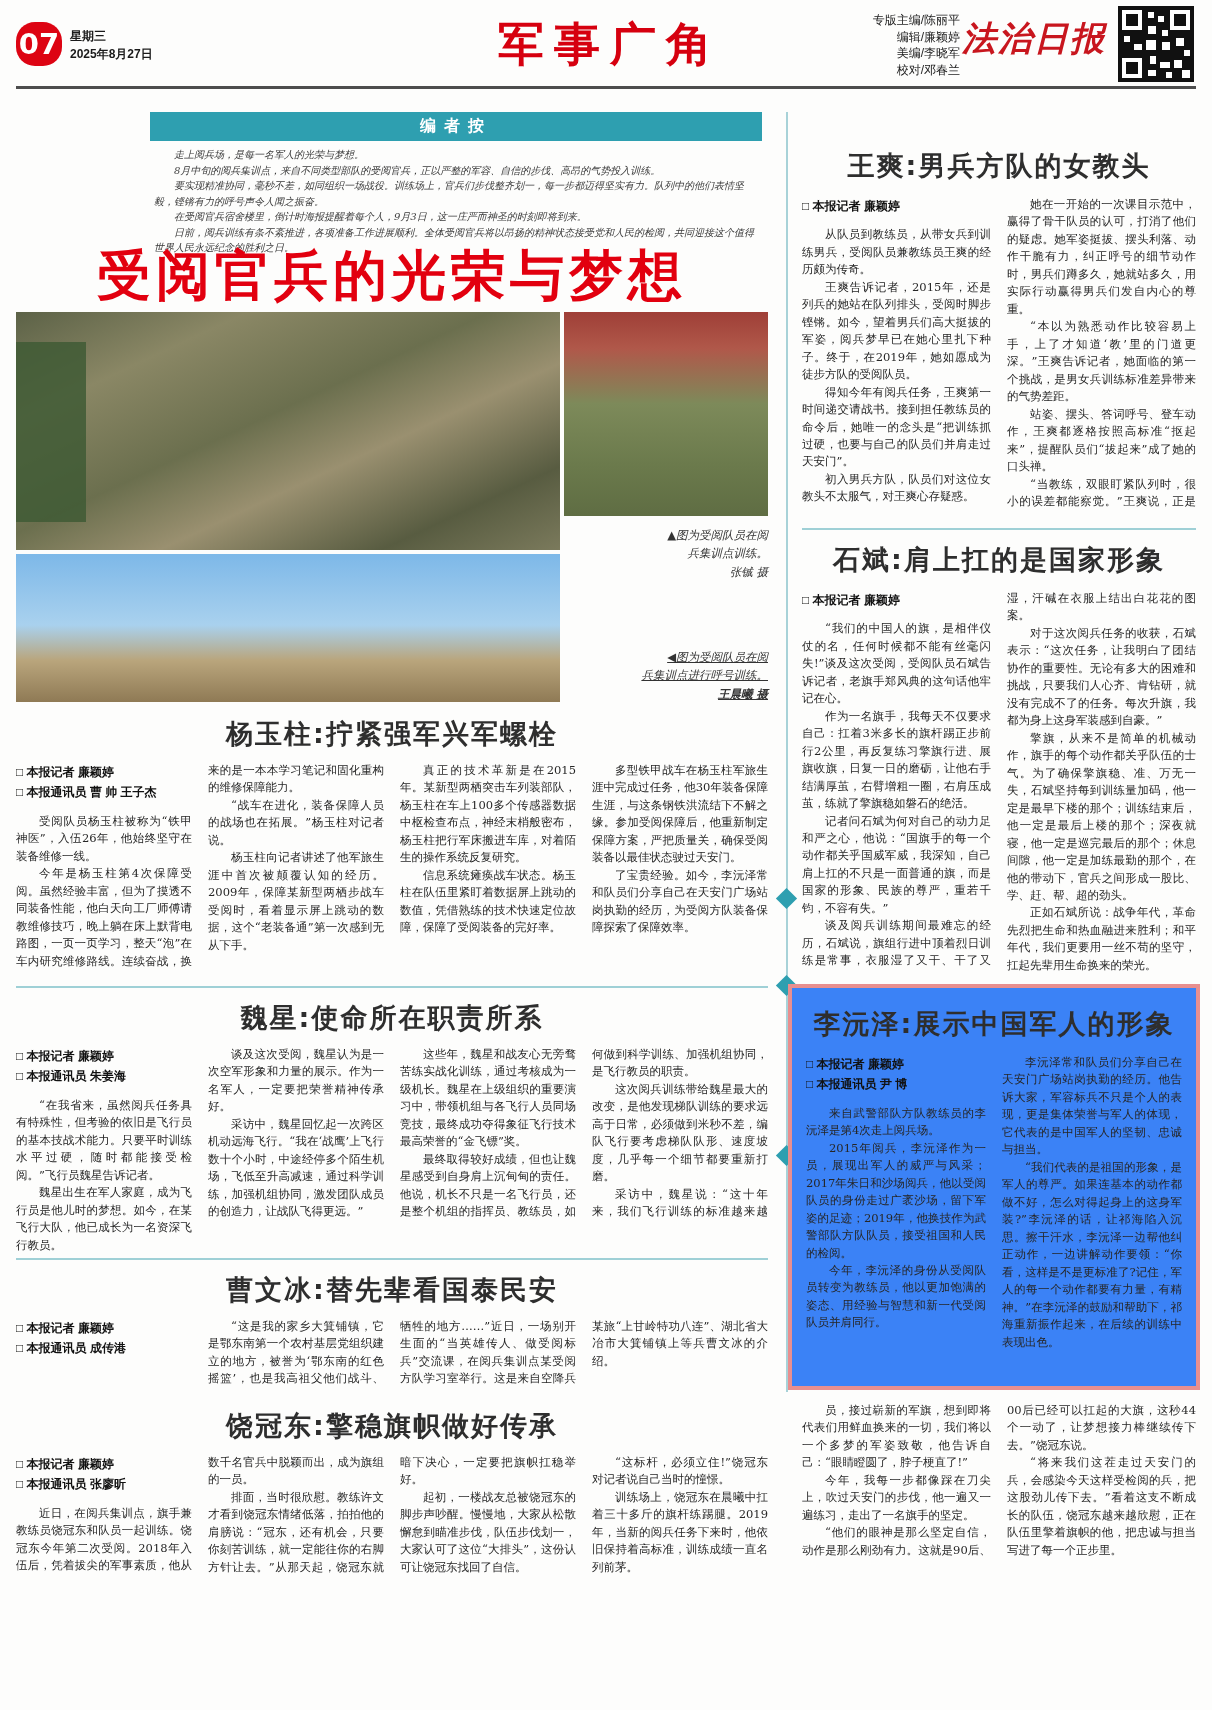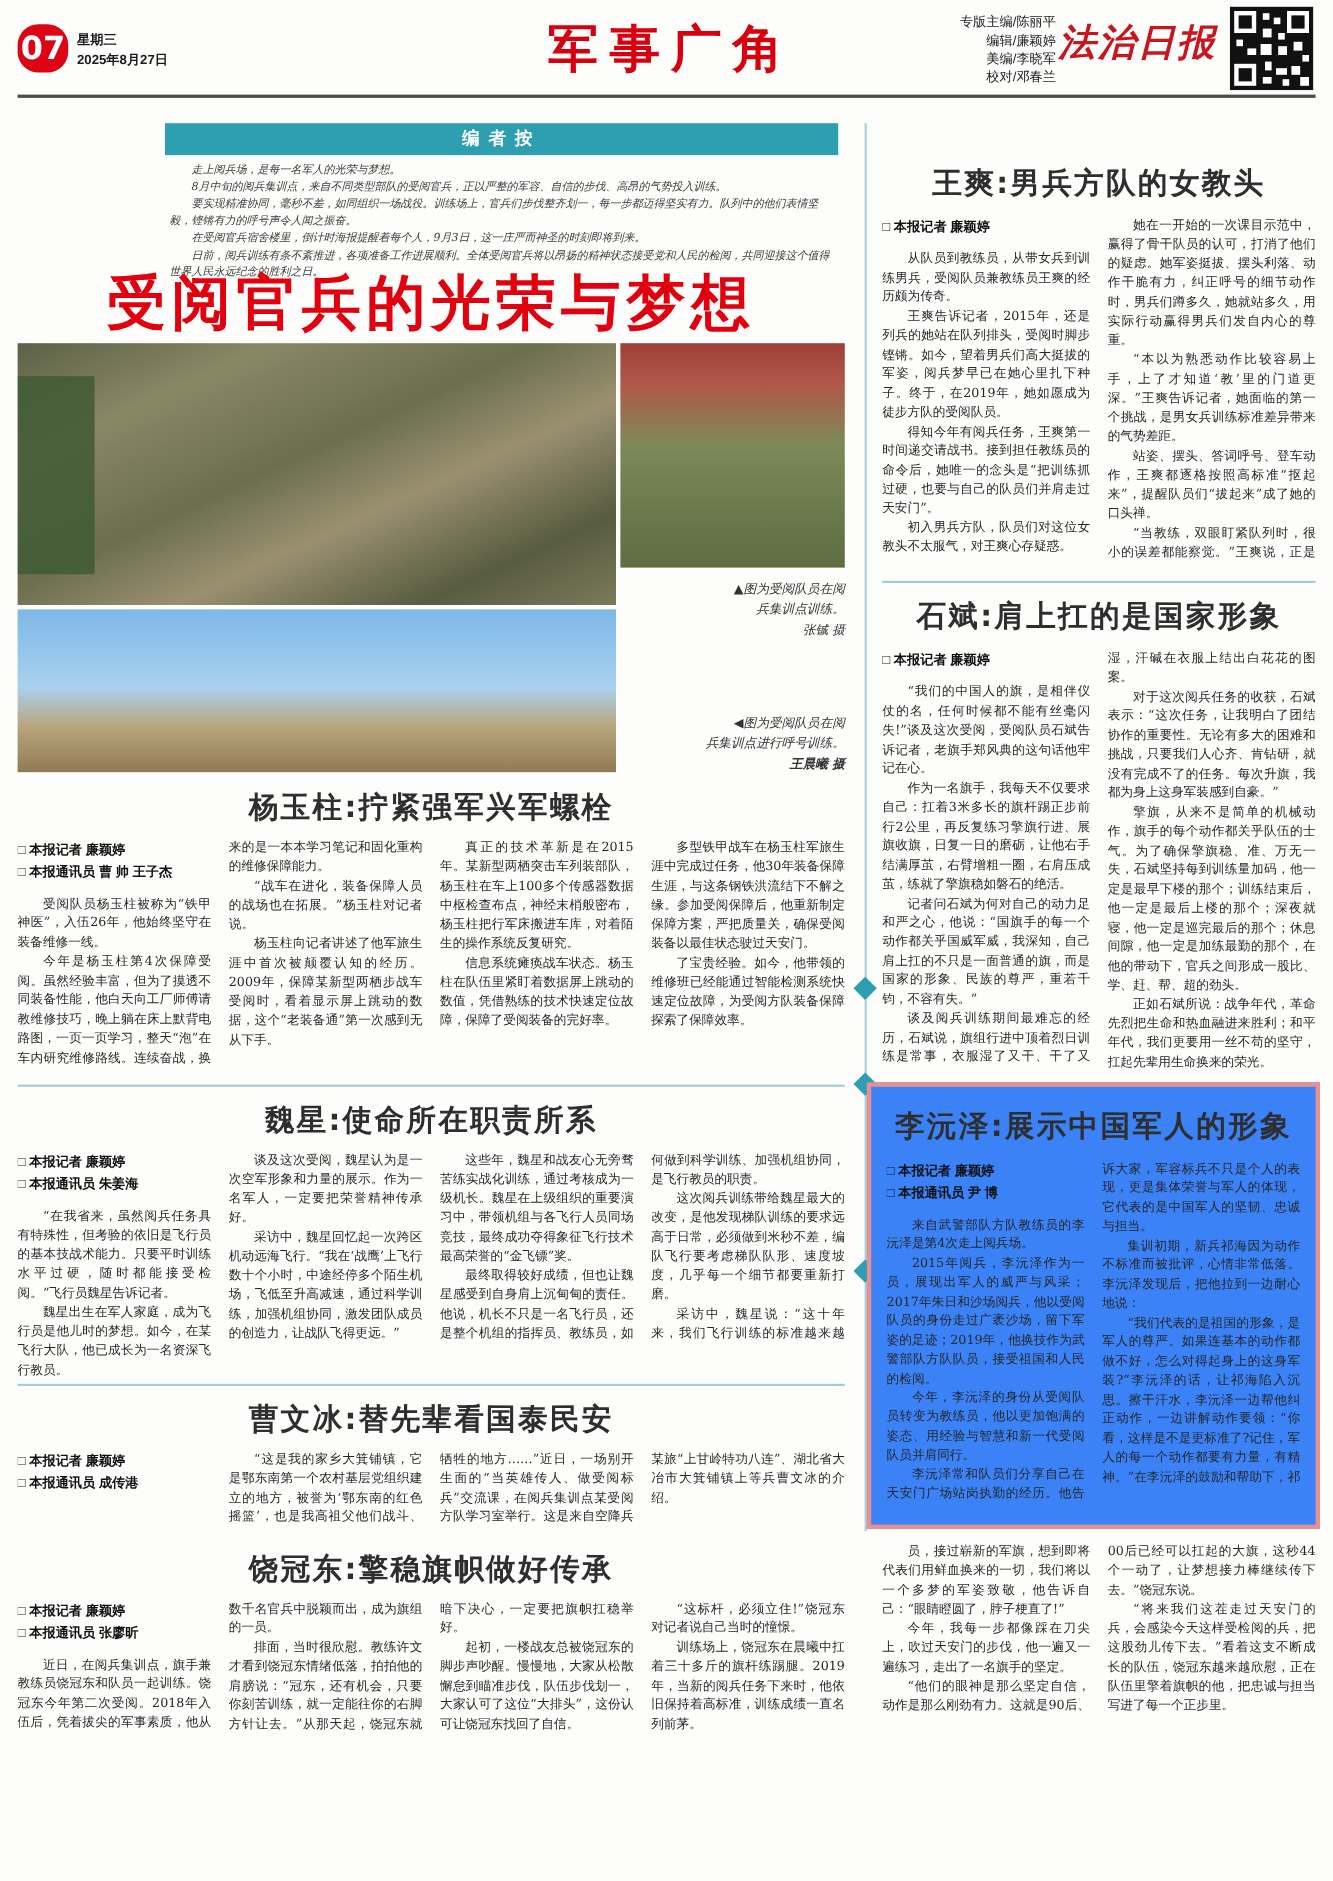--- a/index.html
+++ b/index.html
@@ -36,21 +36,21 @@
   .ph1{left:16px;top:312px;width:544px;height:238px;
        background:linear-gradient(155deg,#5c6247 0%,#8a8765 22%,#6b6f4e 45%,#9a9070 62%,#585c41 83%,#7b7a5c 100%);}
   .ph1 .truck{position:absolute;left:0;top:30px;width:70px;height:180px;background:#3f5a35;opacity:.85;}
   .ph2{left:564px;top:312px;width:204px;height:204px;
        background:linear-gradient(180deg,#9f3f37 0%,#b0584a 18%,#7d8a5a 45%,#6b7a4c 75%,#5f6d43 100%);}
   .ph3{left:16px;top:554px;width:544px;height:148px;
        background:linear-gradient(180deg,#7db8e8 0%,#a9d1ee 48%,#b9a57c 72%,#8f7a55 100%);}
   .caption{font-family:"DejaVu Serif",serif;font-style:italic;font-size:11.5px;line-height:1.6;
            color:#333;text-align:right;}
   .cap1{left:588px;top:526px;width:180px;}
-  .cap2{left:566px;top:648px;width:202px;}
+  .cap2{left:566px;top:648px;width:202px;text-decoration:underline;}
   
   .art-hl{font-size:27px;font-weight:bold;color:#2e2e2e;text-align:center;letter-spacing:2px;
           font-family:"DejaVu Sans",sans-serif;}
   .body-cols{column-gap:16px;overflow:hidden;font-size:11.5px;line-height:1.52;color:#262626;
              text-align:justify;font-family:"DejaVu Serif",serif;}
   .body-cols p{margin:0;text-indent:2em;}
   .byline{font-family:"Liberation Sans",sans-serif;font-weight:bold;font-size:12px;line-height:1.7;
           color:#111;margin-bottom:10px;break-inside:avoid;}
   .c2{column-count:2;} .c4{column-count:4;}
   
@@ -143,21 +143,21 @@
       <div>□ 本报通讯员 曹  帅 王子杰</div>
     </div>
     <div>
         <p>受阅队员杨玉柱被称为“铁甲神医”，入伍26年，他始终坚守在装备维修一线。</p>
         <p>今年是杨玉柱第4次保障受阅。虽然经验丰富，但为了摸透不同装备性能，他白天向工厂师傅请教维修技巧，晚上躺在床上默背电路图，一页一页学习，整天“泡”在车内研究维修路线。连续奋战，换来的是一本本学习笔记和固化重构的维修保障能力。</p>
         <p>“战车在进化，装备保障人员的战场也在拓展。”杨玉柱对记者说。</p>
         <p>杨玉柱向记者讲述了他军旅生涯中首次被颠覆认知的经历。2009年，保障某新型两栖步战车受阅时，看着显示屏上跳动的数据，这个“老装备通”第一次感到无从下手。</p>
         <p>真正的技术革新是在2015年。某新型两栖突击车列装部队，杨玉柱在车上100多个传感器数据中枢检查布点，神经末梢般密布，杨玉柱把行军床搬进车库，对着陌生的操作系统反复研究。</p>
         <p>信息系统瘫痪战车状态。杨玉柱在队伍里紧盯着数据屏上跳动的数值，凭借熟练的技术快速定位故障，保障了受阅装备的完好率。</p>
         <p>多型铁甲战车在杨玉柱军旅生涯中完成过任务，他30年装备保障生涯，与这条钢铁洪流结下不解之缘。参加受阅保障后，他重新制定保障方案，严把质量关，确保受阅装备以最佳状态驶过天安门。</p>
-        <p>了宝贵经验。如今，他带领的维修班已经能通过智能检测系统快速定位故障，为受阅方队装备保障探索了保障效率。</p>
+        <p>了宝贵经验。如今，李沅泽常和队员们分享自己在天安门广场站岗执勤的经历，为受阅方队装备保障探索了保障效率。</p>
       </div>
   </div>
   <div class="abs divider" style="left:16px;top:986px;width:752px;"></div>
 
   <div class="abs art-hl" style="left:16px;top:1000px;width:752px;">魏星:使命所在职责所系</div>
   <div class="abs body-cols c4" style="left:16px;top:1046px;width:752px;height:208px;">
     <div class="byline">
       <div>□ 本报记者  廉颖婷</div>
       <div>□ 本报通讯员 朱姜海</div>
     </div>
@@ -247,19 +247,18 @@
     <div class="body-cols c2" style="margin:12px 14px 0 14px;height:322px;">
       <div class="byline">
         <div>□ 本报记者  廉颖婷</div>
         <div>□ 本报通讯员 尹  博</div>
       </div>
       <div>
           <p>来自武警部队方队教练员的李沅泽是第4次走上阅兵场。</p>
           <p>2015年阅兵，李沅泽作为一员，展现出军人的威严与风采；2017年朱日和沙场阅兵，他以受阅队员的身份走过广袤沙场，留下军姿的足迹；2019年，他换技作为武警部队方队队员，接受祖国和人民的检阅。</p>
           <p>今年，李沅泽的身份从受阅队员转变为教练员，他以更加饱满的姿态、用经验与智慧和新一代受阅队员并肩同行。</p>
           <p>李沅泽常和队员们分享自己在天安门广场站岗执勤的经历。他告诉大家，军容标兵不只是个人的表现，更是集体荣誉与军人的体现，它代表的是中国军人的坚韧、忠诚与担当。</p>
-          <p>集训初期，新兵祁海因为动作不标准而被批评，心情非常低落。李沅泽发现后，把他拉到一边耐心地说：</p>
           <p>“我们代表的是祖国的形象，是军人的尊严。如果连基本的动作都做不好，怎么对得起身上的这身军装?”李沅泽的话，让祁海陷入沉思。擦干汗水，李沅泽一边帮他纠正动作，一边讲解动作要领：“你看，这样是不是更标准了?记住，军人的每一个动作都要有力量，有精神。”在李沅泽的鼓励和帮助下，祁海重新振作起来，在后续的训练中表现出色。</p>
         </div>
     </div>
   </div>
 
 </div>
 
 </body></html>

